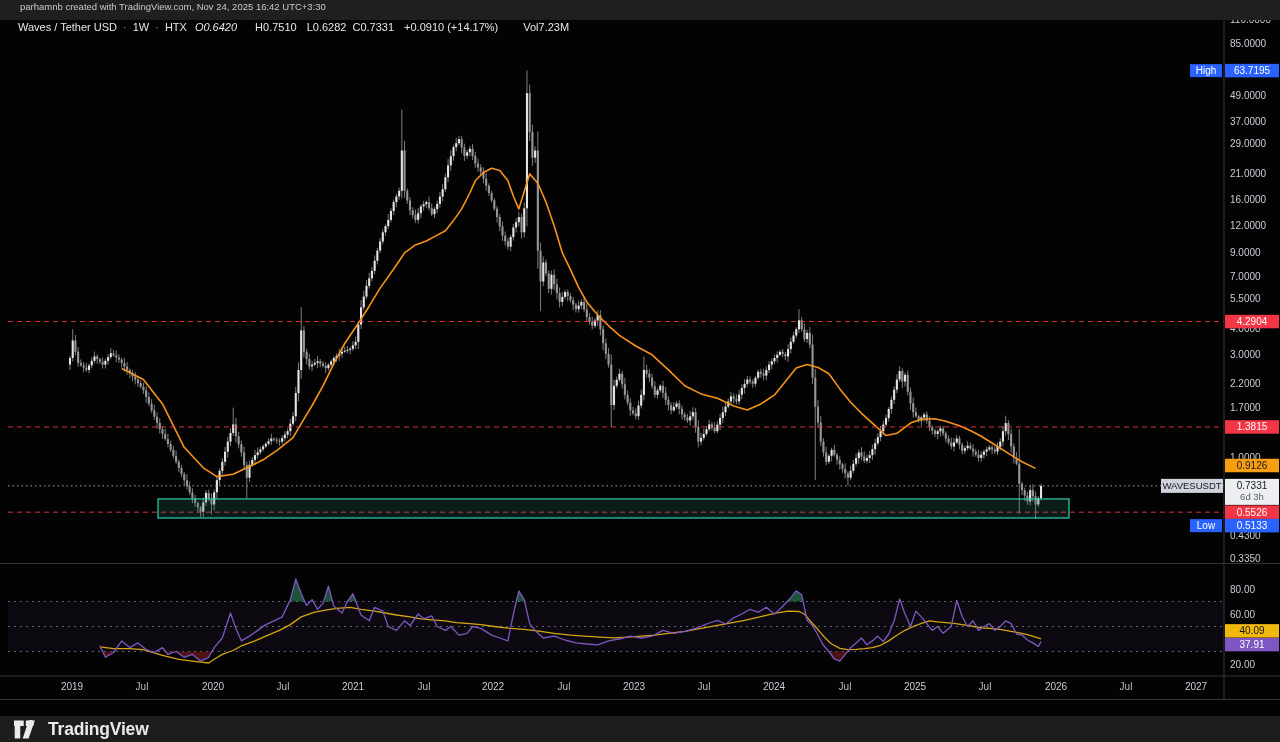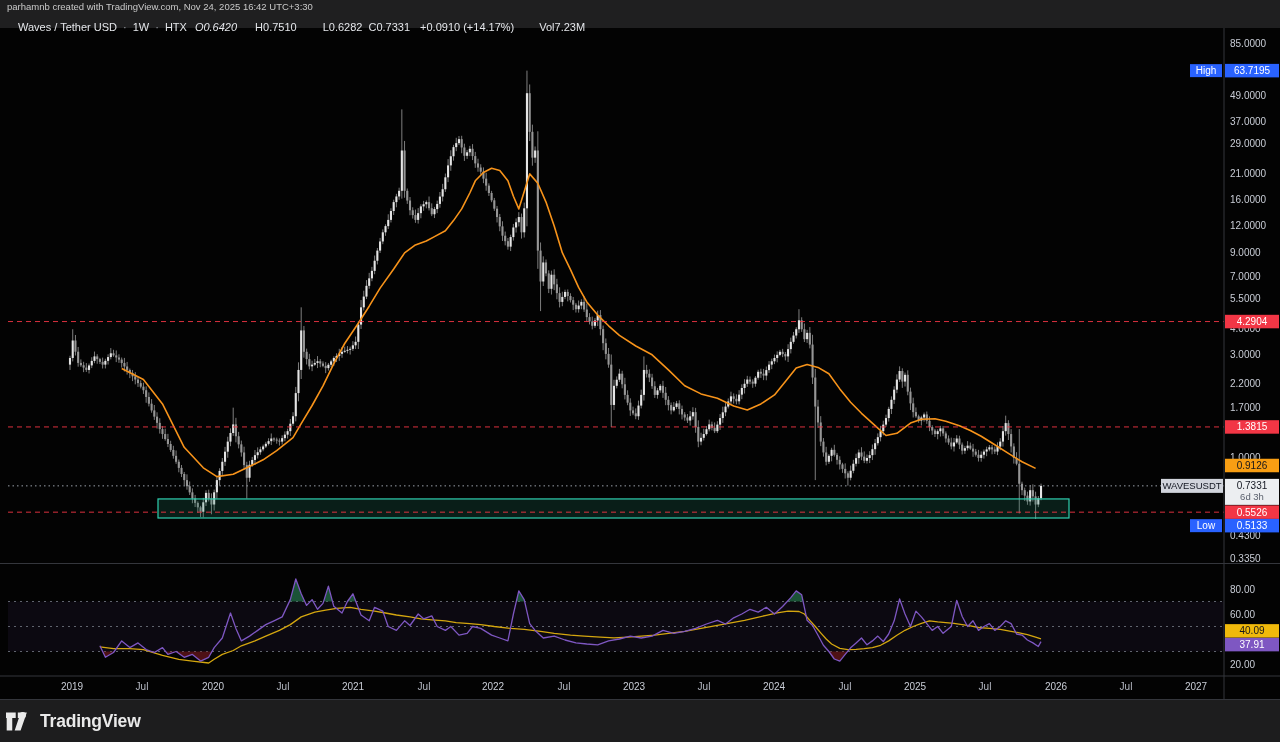--- a/index.html
+++ b/index.html
@@ -1,26 +1,26 @@
 <!DOCTYPE html>
 <html><head>
 <meta charset="utf-8">
 <style>
   html,body{margin:0;padding:0;background:#111;}
   .stage{position:relative;width:1280px;height:742px;background:#030303;overflow:hidden;
          font-family:"Liberation Sans",sans-serif;}
-  .attribution{position:absolute;top:0;left:0;right:0;height:28px;background:#1f1f20;
-      color:#c9c9c9;font-size:9.5px;line-height:14px;padding-left:7px;z-index:3;box-sizing:border-box;}
+  .attribution{position:absolute;top:0;left:0;right:0;height:20px;background:#1f1f20;
+      color:#c9c9c9;font-size:9.5px;line-height:14px;padding-left:20px;z-index:3;box-sizing:border-box;}
   .legend{position:absolute;top:21px;left:18px;z-index:3;display:flex;align-items:flex-end;
       gap:8px;font-size:11px;color:#e4e6ea;white-space:nowrap;}
   .legend .t{display:flex;gap:6px;align-items:center;}
   .legend .sep{color:#9a9da5;}
   #chart-svg{position:absolute;top:0;left:0;z-index:1;}
-  .footer{position:absolute;left:0;right:0;bottom:0;height:42px;background:#1d1d1e;z-index:3;
-      display:flex;align-items:center;padding-left:6px;gap:9px;box-sizing:border-box;}
+  .footer{position:absolute;left:0;right:0;bottom:0;height:26px;background:#1d1d1e;z-index:3;
+      display:flex;align-items:center;padding-left:14px;gap:9px;box-sizing:border-box;}
   .footer .brand{color:#eaeaea;font-size:17.5px;font-weight:bold;letter-spacing:-0.2px;}
   svg text{user-select:none;}
 </style>
 </head>
 <body>
 
 <div class="stage">
   <div class="attribution">
     <span>parhamnb created with TradingView.com, Nov 24, 2025 16:42 UTC+3:30</span>
   </div>
@@ -862,21 +862,21 @@
     <span class="t">
       <span>Waves / Tether USD</span>
       <span class="sep">·</span>
       <span>1W</span>
       <span class="sep">·</span>
       <span>HTX</span>
     </span>
     <span class="t" id="legend-stats">
         <span style=" font-style: italic;">O0.6420</span>
         <span style="margin-left: 12px;">H0.7510</span>
-        <span style="margin-left: 20px;">L0.6282</span>
+        <span style="margin-left: 4px;">L0.6282</span>
         <span style="margin-left: 0;">C0.7331</span>
         <span style="margin-left: 4px;">+0.0910 (+14.17%)</span>
         <span style="margin-left: 19px;">Vol7.23M</span>
       </span>
   </div>
 
   <div class="footer">
     <svg width="25" height="23" viewBox="0 0 36 28">
       <g fill="#eaeaea">
         <path d="M0 1h14v8H9v18H1V9H0z"></path>

